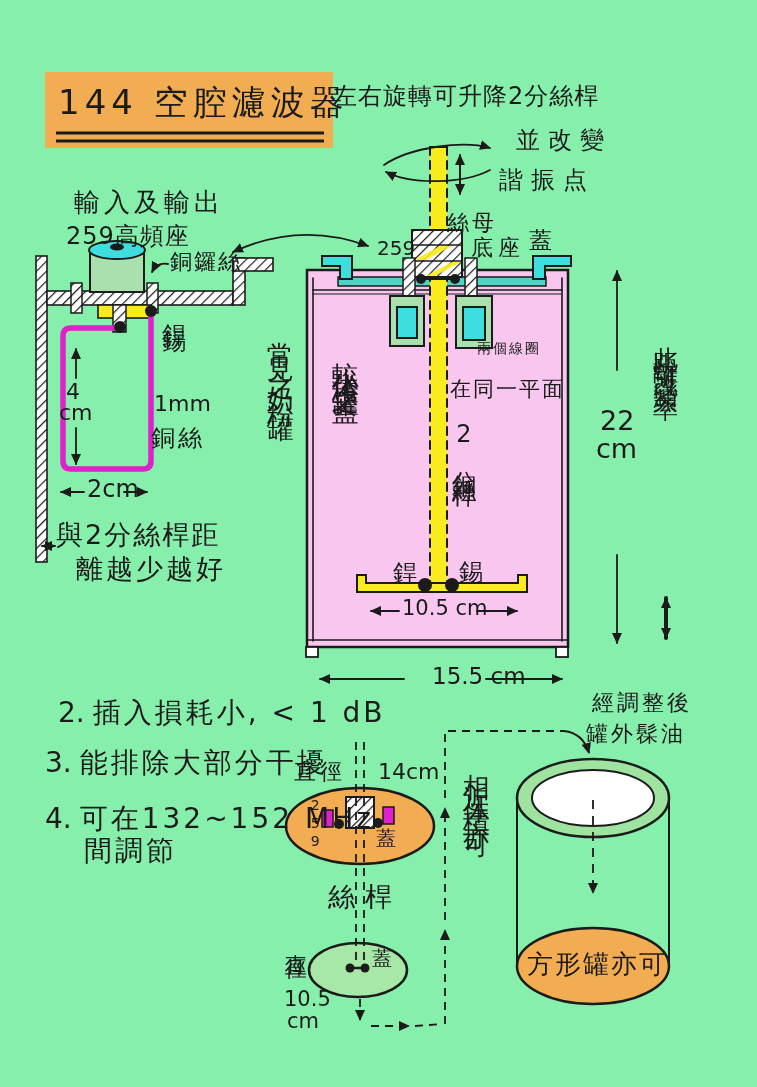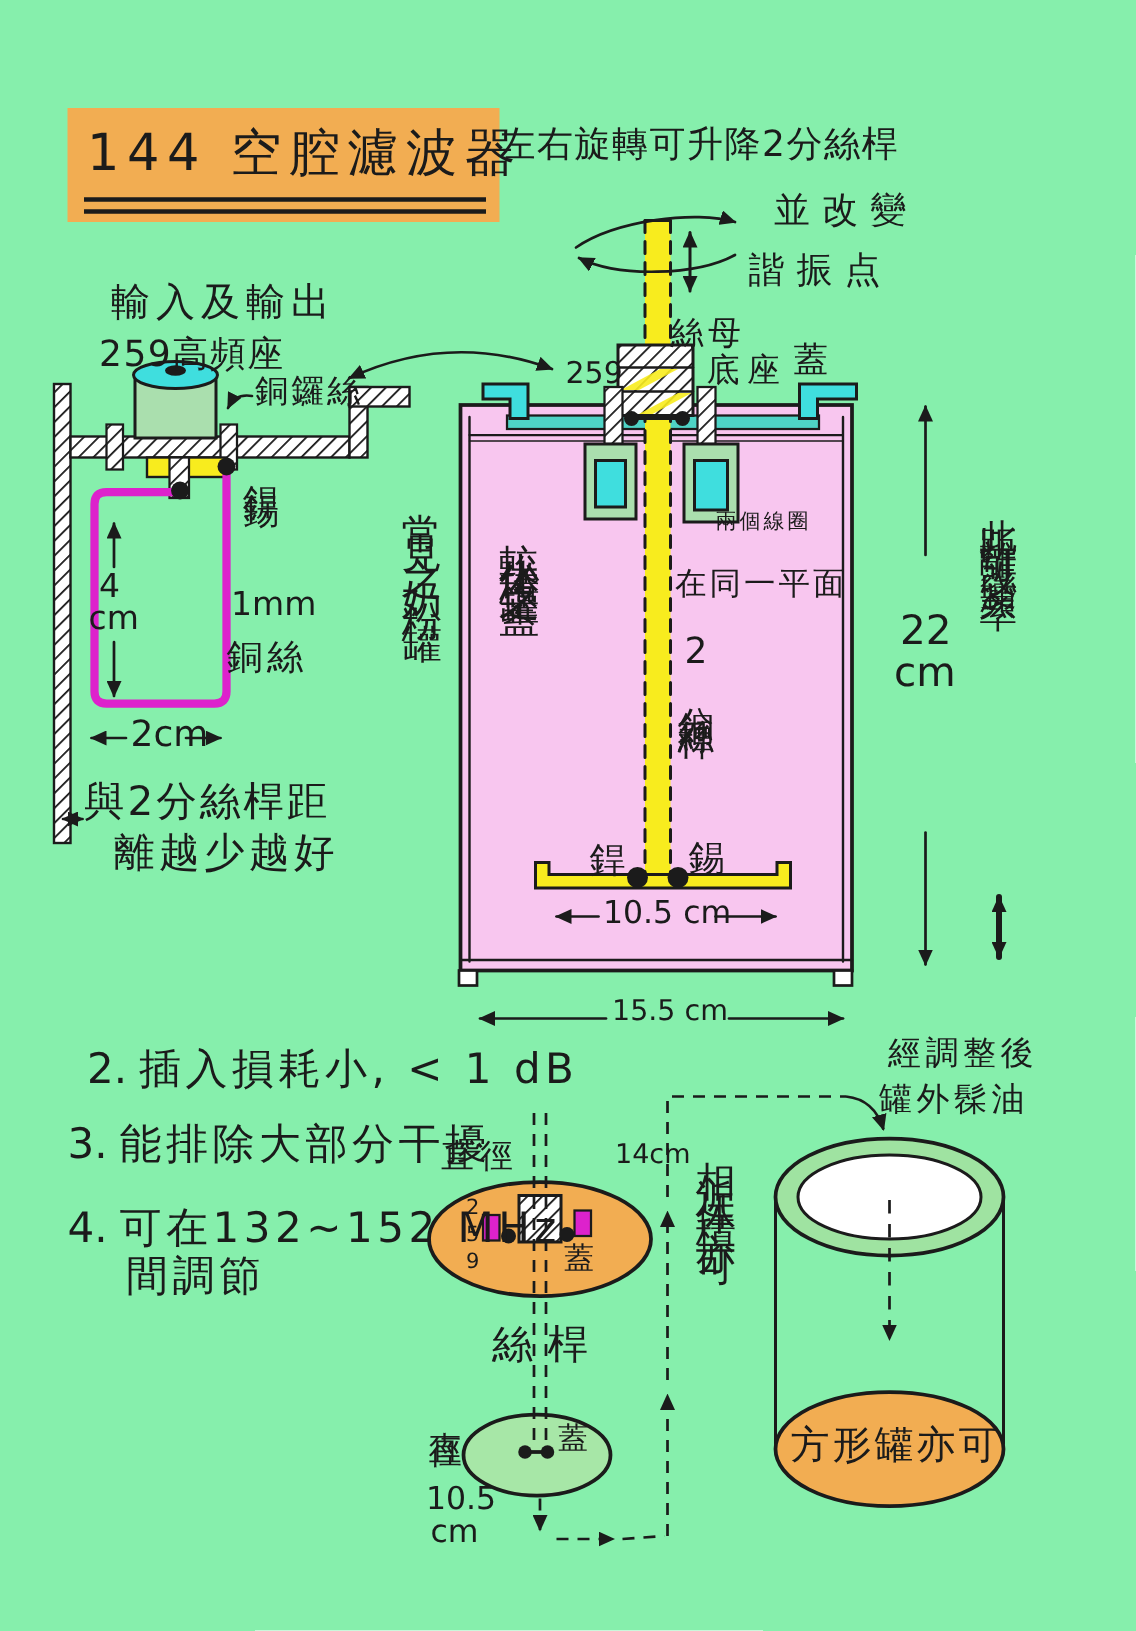--- a/index.html
+++ b/index.html
@@ -171,38 +171,38 @@
 <div class="lbl" style="left:471px;top:236px;font-size:22px;letter-spacing:5px;">底座</div>
 <div class="lbl" style="left:529px;top:228px;font-size:23px;">蓋</div>
 <div class="lbl v" style="left:266px;top:320px;font-size:27px;letter-spacing:15px;">常見之奶粉罐</div>
 <div class="lbl v" style="left:331px;top:340px;font-size:27px;letter-spacing:6px;">較小体積之罐蓋</div>
 <div class="lbl" style="left:453px;top:341px;font-size:14px;letter-spacing:2px;margin-left:24px;">兩個線圈</div>
 <div class="lbl" style="left:450px;top:366px;font-size:21px;letter-spacing:2px;margin-top:12px;">在同一平面</div>
 <div class="lbl v" style="left:450px;top:420px;font-size:24px;letter-spacing:4px;">2分銅絲桿</div>
 <div class="lbl" style="left:393px;top:561px;font-size:24px;">銲</div>
 <div class="lbl" style="left:459px;top:560px;font-size:24px;">錫</div>
 <div class="lbl" style="left:402px;top:597px;font-size:21px;">10.5 cm</div>
-<div class="lbl" style="left:408px;top:664px;font-size:19px;">15.5 cm</div>
+<div class="lbl" style="left:432px;top:664px;font-size:23px;">15.5 cm</div>
 <div class="lbl" style="left:600px;top:406px;font-size:27px;">22</div>
 <div class="lbl" style="left:596px;top:434px;font-size:27px;">cm</div>
 <div class="lbl v" style="left:652px;top:326px;font-size:25px;letter-spacing:7px;">此距離可改變頻率</div>
 
 <div class="lbl" style="left:58px;top:698px;font-size:28px;">
   <span class="num">2.</span><span class="ftext">插入損耗小, &lt; 1 dB</span>
 </div>
 <div class="lbl" style="left:45px;top:748px;font-size:28px;">
   <span class="num">3.</span><span class="ftext">能排除大部分干擾</span>
 </div>
 <div class="lbl" style="left:45px;top:804px;font-size:28px;">
   <span class="num">4.</span><span class="ftext">可在132~152 MHz</span>
 </div>
 <div class="lbl" style="left:84px;top:836px;font-size:28px;letter-spacing:3px;">間調節</div>
 
 <div class="lbl" style="left:294px;top:760px;font-size:22px;letter-spacing:4px;">直徑</div>
-<div class="lbl" style="left:378px;top:760px;font-size:18px;margin-left:32px;">14cm</div>
+<div class="lbl" style="left:378px;top:760px;font-size:22px;">14cm</div>
 <div class="lbl v" style="left:307px;top:797px;font-size:14px;letter-spacing:2px;">259</div>
 <div class="lbl" style="left:376px;top:828px;font-size:20px;">蓋</div>
 <div class="lbl" style="left:328px;top:882px;font-size:27px;letter-spacing:10px;">絲桿</div>
 
 <div class="lbl v" style="left:284px;top:936px;font-size:22px;letter-spacing:4px;">直徑</div>
 <div class="lbl" style="left:284px;top:988px;font-size:21px;">10.5</div>
 <div class="lbl" style="left:287px;top:1010px;font-size:21px;">cm</div>
 <div class="lbl" style="left:372px;top:948px;font-size:20px;">蓋</div>
 
 <div class="lbl" style="left:592px;top:691px;font-size:22px;letter-spacing:3px;">經調整後</div>

